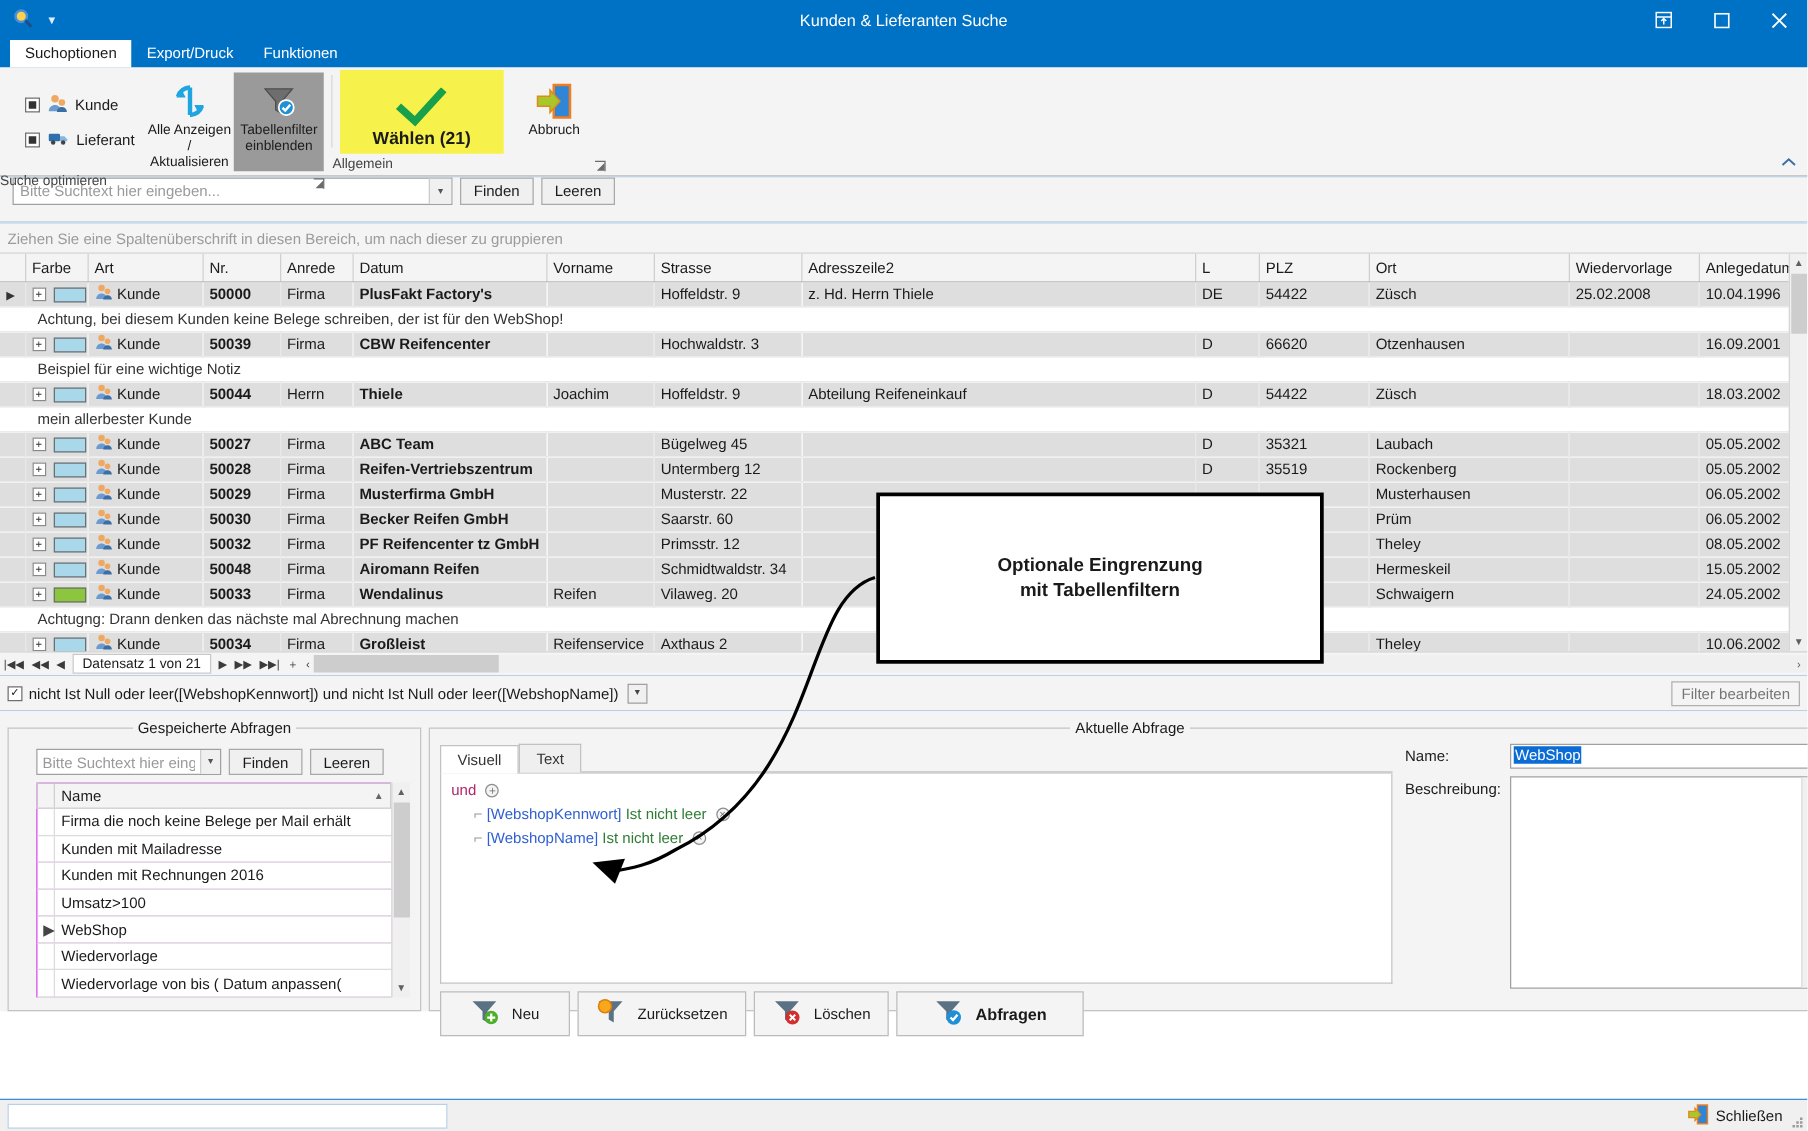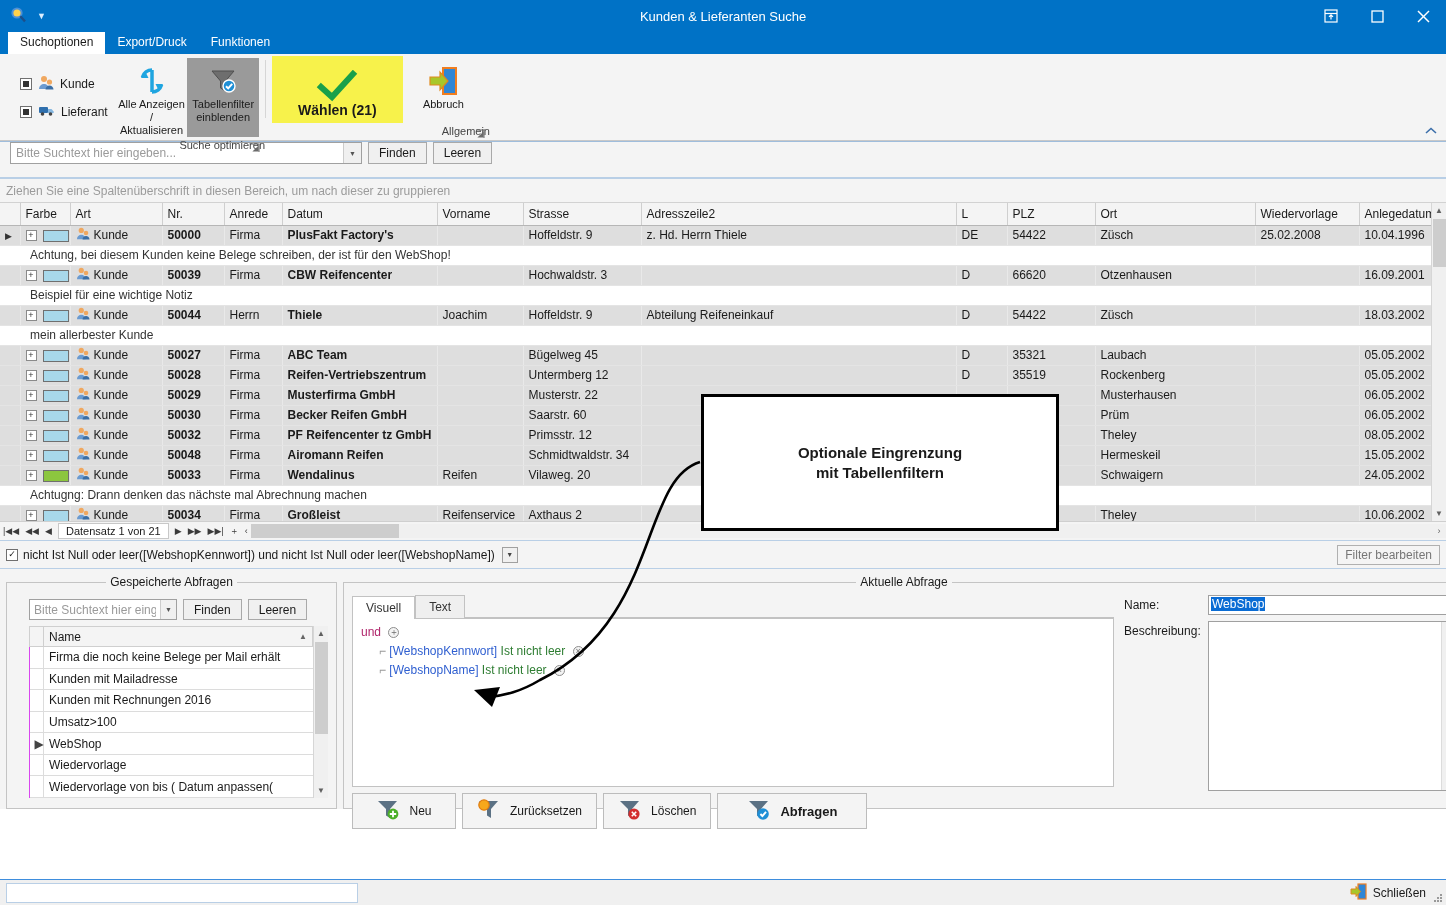--- a/index.html
+++ b/index.html
@@ -33,21 +33,21 @@
   .ribbon { background:#ffffff; border-bottom:1px solid #9fbddc; }
   .ribbon-tabs { background:#0072c6; height:22px; display:flex; align-items:flex-end; padding-left:8px; }
   .rtab {
     font-size:12px; padding:3px 12px 4px; color:#ffffff; line-height:15px;
   }
   .rtab.active { background:#ffffff; color:#1a1a1a; }
   .ribbon-body { height:87px; background:#f4f4f4; display:flex; position:relative; border-bottom:1px solid #c8c8c8;}
   .rgroup { display:flex; flex-direction:column; position:relative; }
   .rgroup-items { flex:1; display:flex; align-items:stretch; padding:4px 6px 0 6px; }
   .rgroup-label {
-    height:17px; font-size:11px; color:#444; text-align:right; line-height:17px; position:relative;
+    height:17px; font-size:11px; color:#444; text-align:left; line-height:17px; position:relative;
   }
   .rgroup-sep { width:1px; background:#d6d6d6; margin:6px 0 22px 0; }
   .dlg-launcher { position:absolute; right:4px; bottom:1px; width:11px; height:11px; }
 
   .chk-col { display:flex; flex-direction:column; justify-content:center; gap:10px; padding:0 8px 0 14px; }
   .chk-row { display:flex; align-items:center; gap:6px; font-size:12px; }
   .chk-box { width:12px; height:12px; border:1px solid #707070; background:#fff; display:flex; align-items:center; justify-content:center;}
   .chk-box i { width:6px; height:6px; background:#333; display:block;}
 
   .bigbtn {

